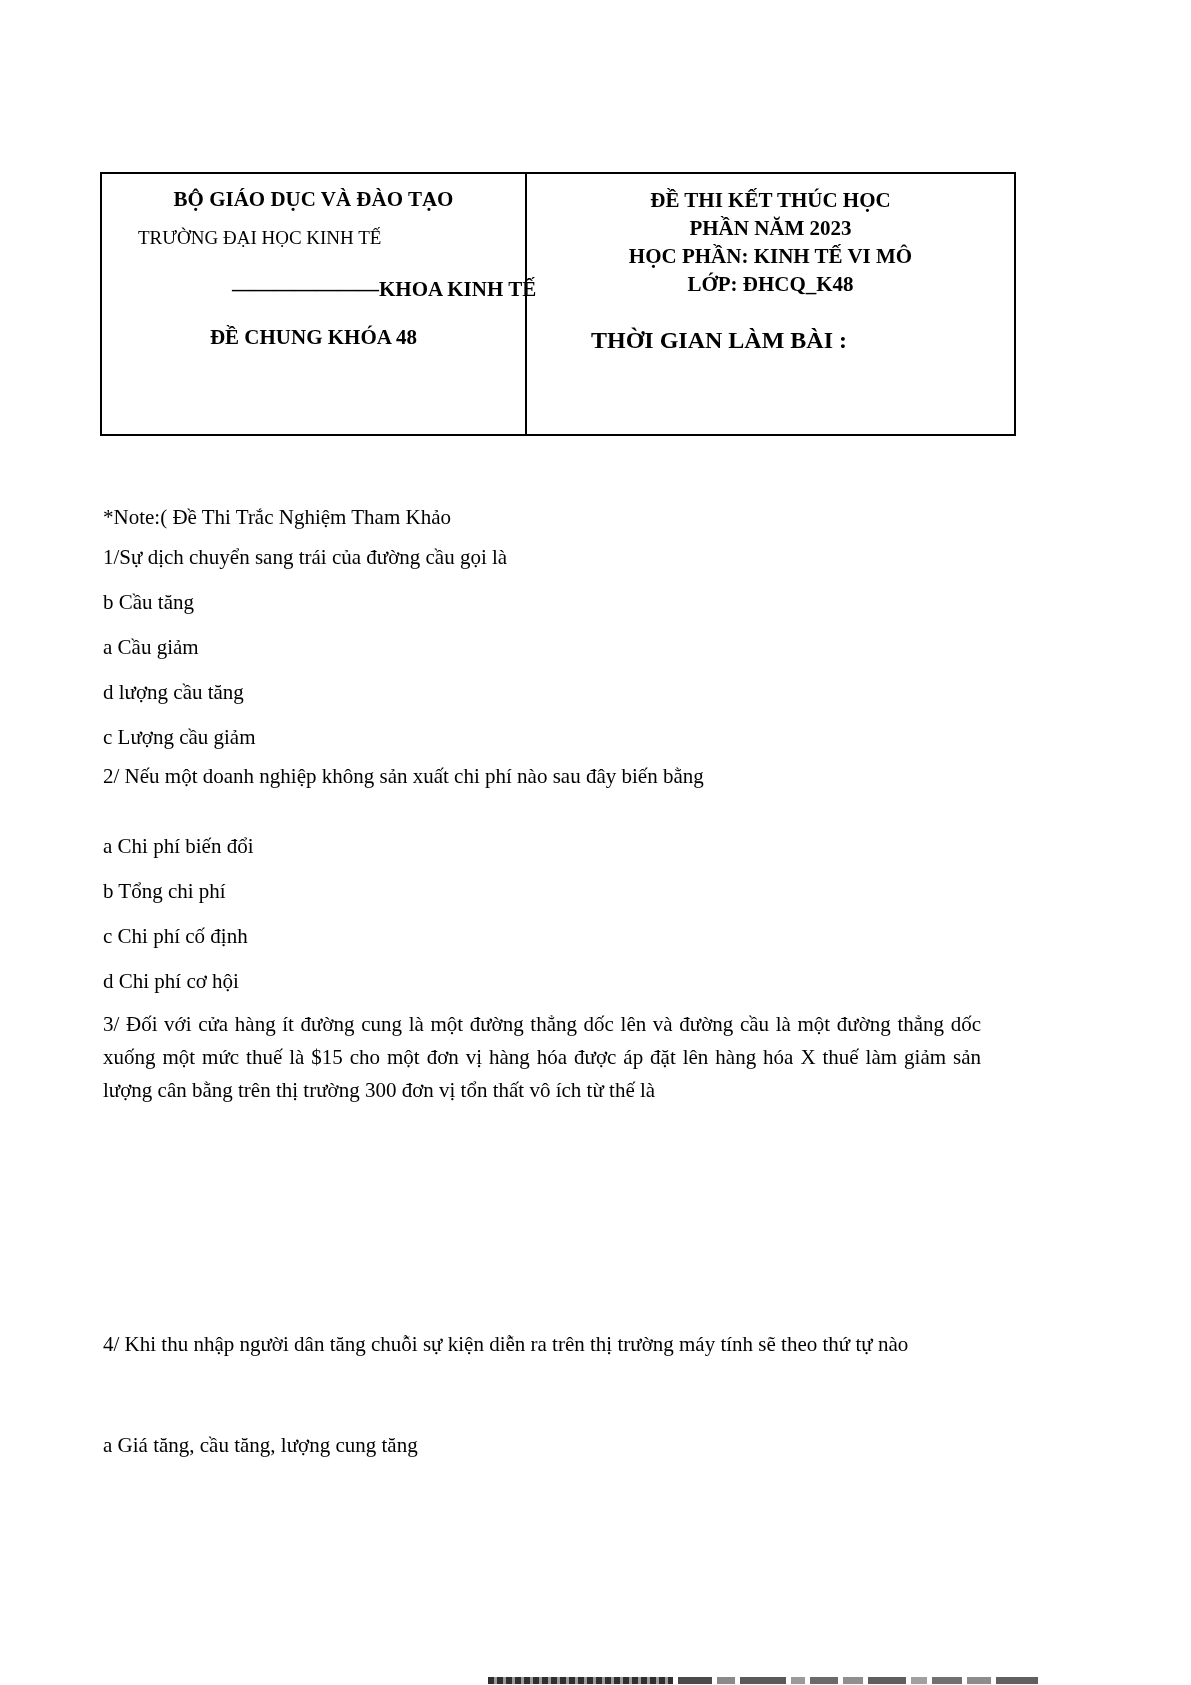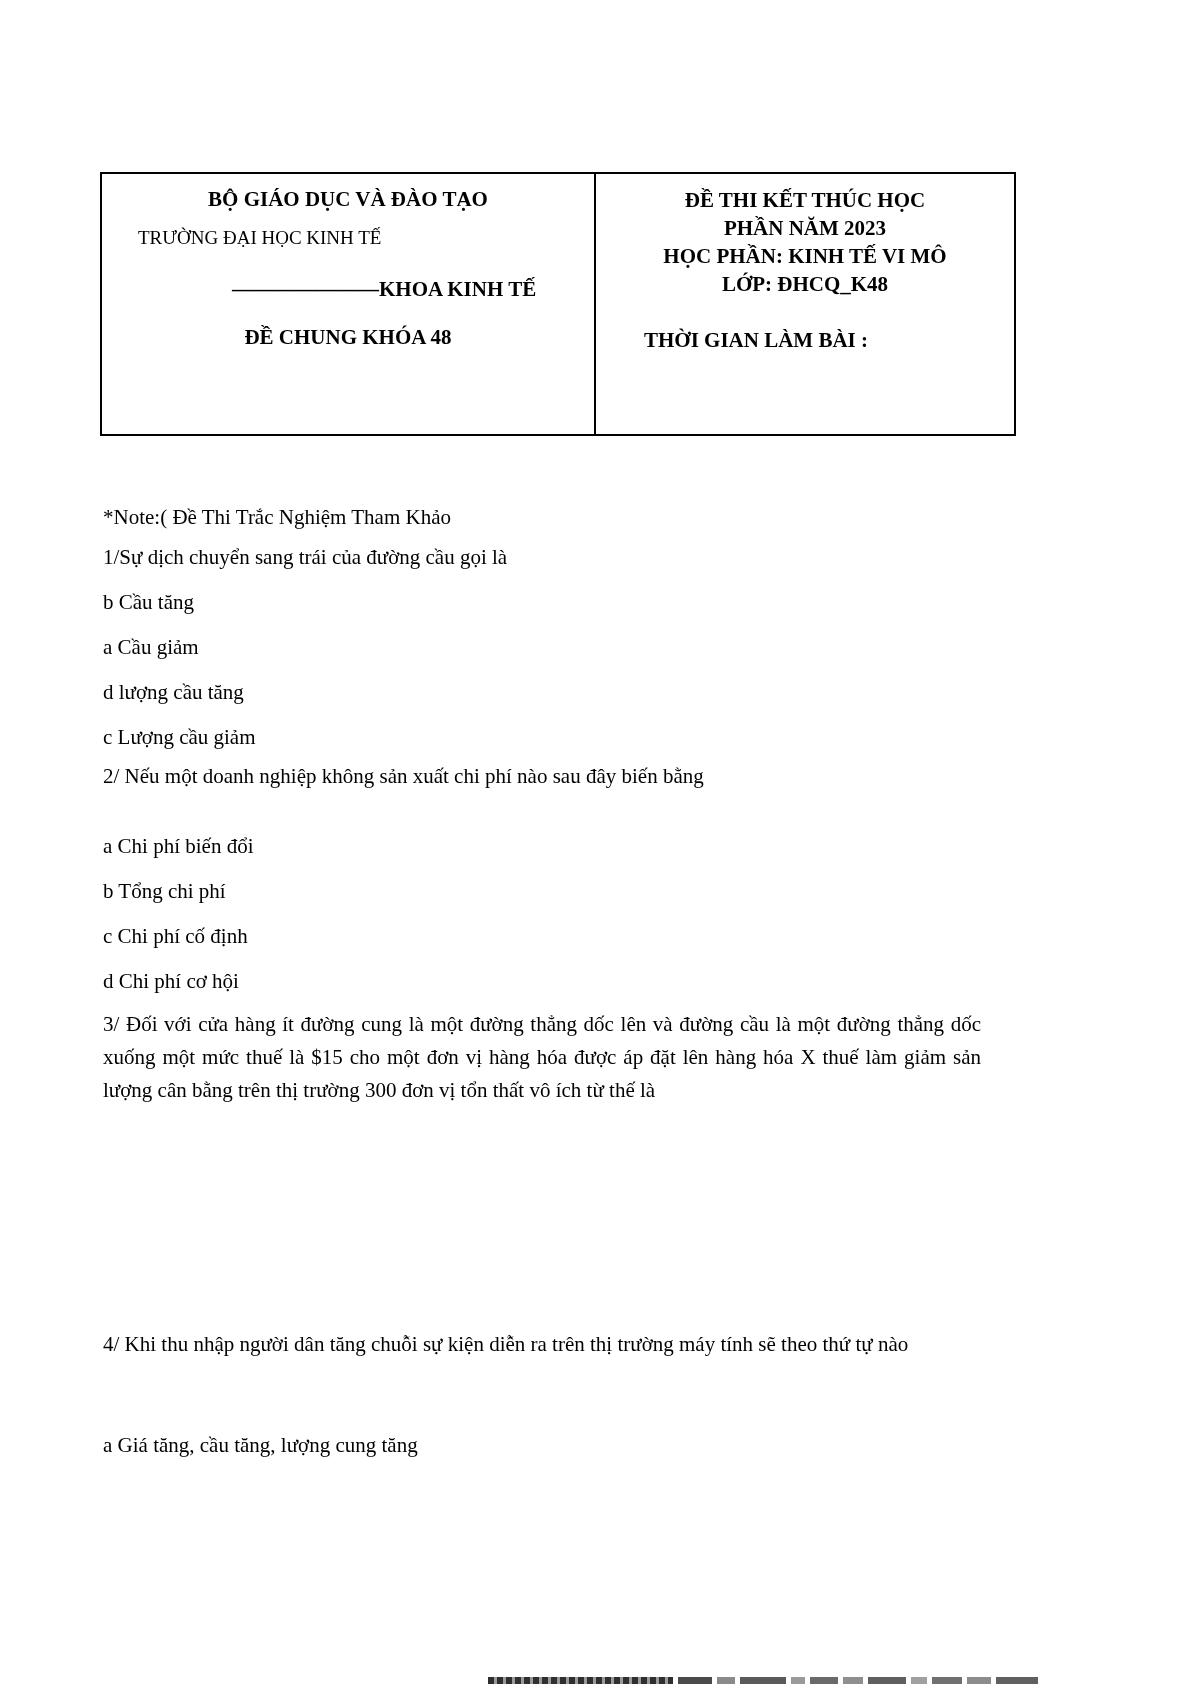--- a/index.html
+++ b/index.html
@@ -19,21 +19,21 @@
   .header-table {
     position: absolute;
     left: 100px;
     top: 172px;
     width: 916px;
     height: 264px;
     border: 2px solid #000;
     display: flex;
   }
   .cell-left {
-    width: 494px;
+    width: 425px;
     border-right: 2px solid #000;
     position: relative;
   }
   .cell-right {
     flex: 1;
     padding-top: 12px;
     text-align: center;
   }
   .ministry {
     margin-top: 12px;
@@ -64,24 +64,24 @@
     font-size: 21px;
     line-height: 26px;
   }
   .r-line {
     font-weight: bold;
     font-size: 21px;
     line-height: 28px;
   }
   .duration {
     font-weight: bold;
-    font-size: 21px;
+    font-size: 24px;
     line-height: 28px;
     text-align: left;
-    padding-left: 48px;
+    padding-left: 64px;
     margin-top: 28px;
   }
 
   
   .note {
     position: absolute;
     left: 103px;
     top: 496px;
     font-size: 21px;
     line-height: 26px;

